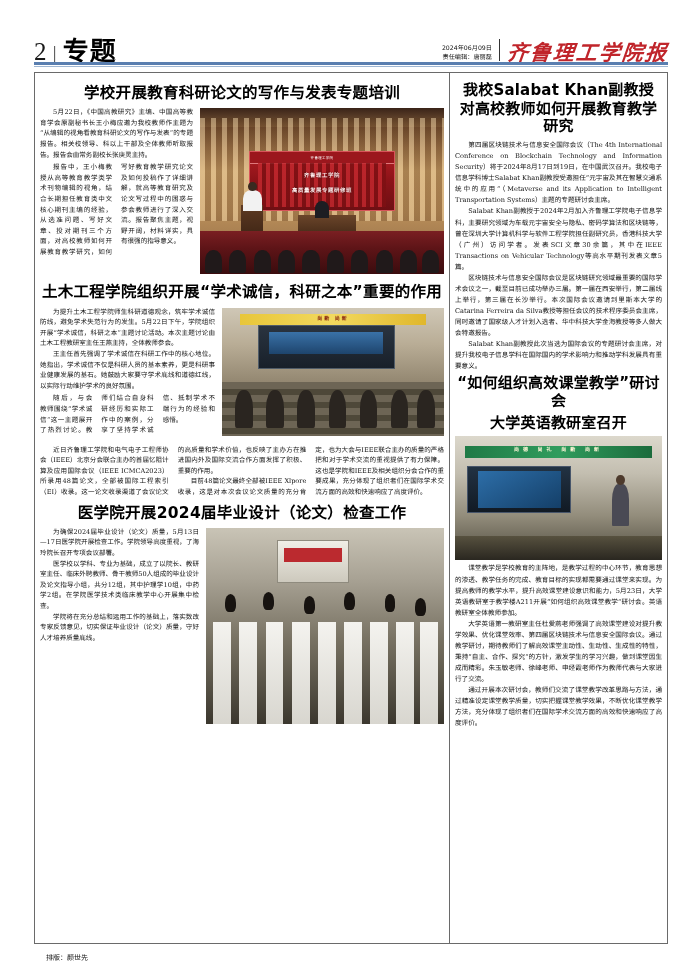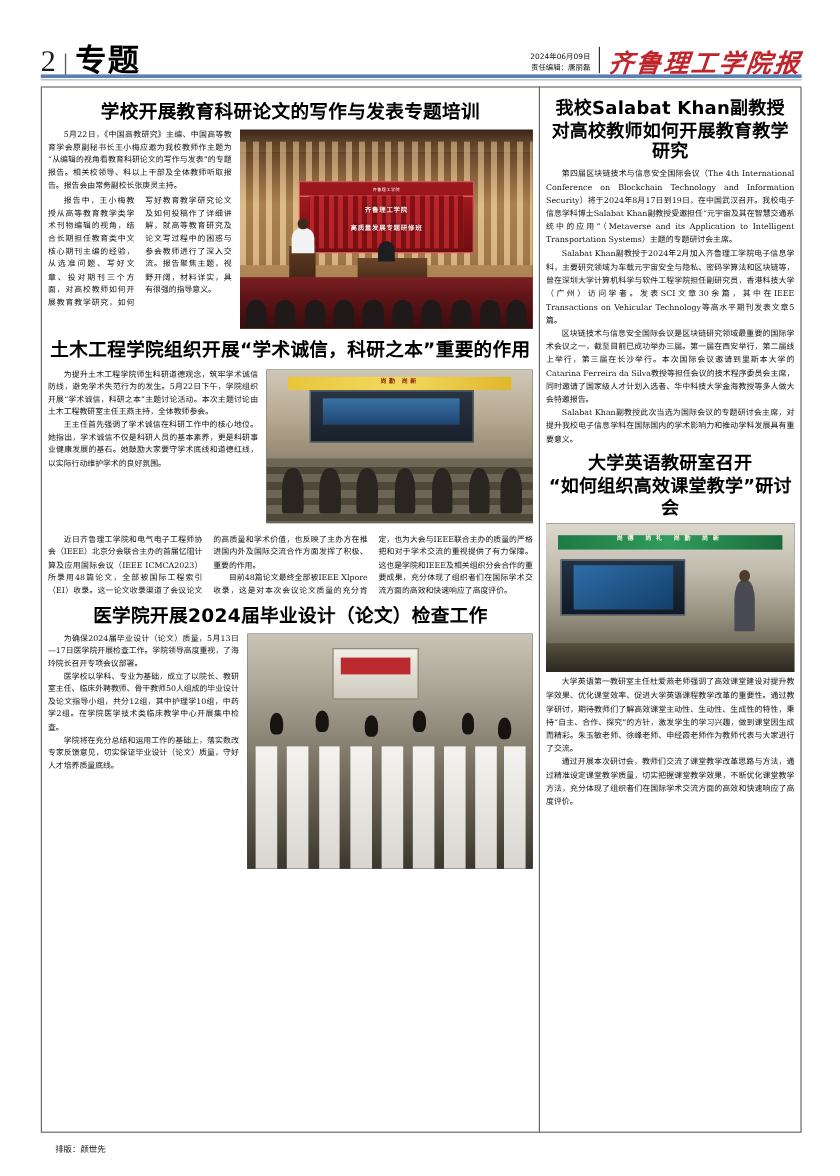--- a/index.html
+++ b/index.html
@@ -269,20 +269,23 @@
         <div class="stu" style="left:34%"></div>
           <div class="stu" style="left:48%"></div>
         <div class="stu" style="left:62%"></div>
           <div class="stu" style="left:76%"></div>
         <div class="stu" style="left:88%"></div>
       </div>
       <div class="body-txt">
         <p>为提升土木工程学院师生科研道德观念，筑牢学术诚信防线，避免学术失范行为的发生。5月22日下午，学院组织开展“学术诚信，科研之本”主题讨论活动。本次主题讨论由土木工程教研室主任王燕主持，全体教师参会。</p>
         <p>王主任首先强调了学术诚信在科研工作中的核心地位。她指出，学术诚信不仅是科研人员的基本素养，更是科研事业健康发展的基石。她鼓励大家要守学术底线和道德红线，以实际行动维护学术的良好氛围。</p>
       </div>
+      <div class="body-txt cols3" style="margin-top:2px;">
+        <p>随后，与会教师围绕“学术诚信”这一主题展开了热烈讨论。教师们结合自身科研经历和实际工作中的案例，分享了坚持学术诚信、抵制学术不端行为的经验和感悟。</p>
+      </div>
     </div>
 
     <div class="blk">
       <div class="body-txt cols3">
         <p>近日齐鲁理工学院和电气电子工程师协会（IEEE）北京分会联合主办的首届忆阻计算及应用国际会议（IEEE ICMCA2023）所录用48篇论文，全部被国际工程索引（EI）收录。这一论文收录渠道了会议论文的高质量和学术价值，也反映了主办方在推进国内外及国际交流合作方面发挥了积极、重要的作用。</p>
         <p>目前48篇论文最终全部被IEEE Xlpore收录，这是对本次会议论文质量的充分肯定，也为大会与IEEE联合主办的质量的严格把和对于学术交流的重视提供了有力保障。这也是学院和IEEE及相关组织分会合作的重要成果，充分体现了组织者们在国际学术交流方面的高效和快速响应了高度评价。</p>
       </div>
     </div>
 
     <div class="blk clearfix">
@@ -324,35 +327,36 @@
       <div class="hl hl-side" style="margin-top:-3px;">对高校教师如何开展教育教学研究</div>
       <div class="side-txt">
         <p>第四届区块链技术与信息安全国际会议（The 4th International Conference on Blockchain Technology and Information Security）将于2024年8月17日到19日，在中国武汉召开。我校电子信息学科博士Salabat Khan副教授受邀担任“元宇宙及其在智慧交通系统中的应用”（Metaverse and its Application to Intelligent Transportation Systems）主题的专题研讨会主席。</p>
         <p>Salabat Khan副教授于2024年2月加入齐鲁理工学院电子信息学科，主要研究领域为车载元宇宙安全与隐私、密码学算法和区块链等，曾在深圳大学计算机科学与软件工程学院担任副研究员，香港科技大学（广州）访问学者。发表SCI文章30余篇，其中在IEEE Transactions on Vehicular Technology等高水平期刊发表文章5篇。</p>
         <p>区块链技术与信息安全国际会议是区块链研究领域最重要的国际学术会议之一，截至目前已成功举办三届。第一届在西安举行，第二届线上举行，第三届在长沙举行。本次国际会议邀请到里斯本大学的Catarina Ferreira da Silva教授等担任会议的技术程序委员会主席，同时邀请了国家级人才计划入选者、华中科技大学金海教授等多人做大会特邀报告。</p>
         <p>Salabat Khan副教授此次当选为国际会议的专题研讨会主席，对提升我校电子信息学科在国际国内的学术影响力和推动学科发展具有重要意义。</p>
       </div>
     </div>
 
     <div class="blk">
+      <div class="hl hl-side" style="margin-top:-3px;">“如何组织高效课堂教学”研讨会</div>
       <div class="hl hl-side">大学英语教研室召开</div>
-      <div class="hl hl-side" style="margin-top:-3px;">“如何组织高效课堂教学”研讨会</div>
       <div class="photo ph6" style="width:207px;height:124px;margin:3px 0 3px;">
         <div class="room"></div>
         <div class="grn">
             <span>尚德 尚礼 尚勤 尚新</span>
           </div>
         <div class="scr">
             <div class="inner"></div>
           </div>
         <div class="teacher"></div>
         <div class="desk"></div>
       </div>
       <div class="side-txt">
-        <p>大学英语第一教研室主任杜爱燕老师强调了高效课堂建设对提升教学效果、优化课堂效率、促进大学英语课程教学改革的重要性。通过教学研讨，期待教师们了解高效课堂主动性、生动性、生成性的特性，秉持“自主、合作、探究”的方针，激发学生的学习兴趣，做到课堂因生成而精彩。朱玉敏老师、徐峰老师、申经霞老师作为教师代表与大家进行了交流。</p>
+        <p>课堂教学是学校教育的主阵地，是教学过程的中心环节，教育思想的渗透、教学任务的完成、教育目标的实现都需要通过课堂来实现。为提高教师的教学水平，提升高效课堂建设意识和能力，5月23日，大学英语教研室于教学楼A211开展“如何组织高效课堂教学”研讨会。英语教研室全体教师参加。</p>
+        <p>大学英语第一教研室主任杜爱燕老师强调了高效课堂建设对提升教学效果、优化课堂效率、第四届区块链技术与信息安全国际会议。通过教学研讨，期待教师们了解高效课堂主动性、生动性、生成性的特性，秉持“自主、合作、探究”的方针，激发学生的学习兴趣，做到课堂因生成而精彩。朱玉敏老师、徐峰老师、申经霞老师作为教师代表与大家进行了交流。</p>
         <p>通过开展本次研讨会，教师们交流了课堂教学改革思路与方法，通过精准设定课堂教学质量，切实把握课堂教学效果，不断优化课堂教学方法，充分体现了组织者们在国际学术交流方面的高效和快速响应了高度评价。</p>
       </div>
     </div>
 
   </div>
 
   <div class="footer">排版：颜世先</div>
 
 </div>
 

